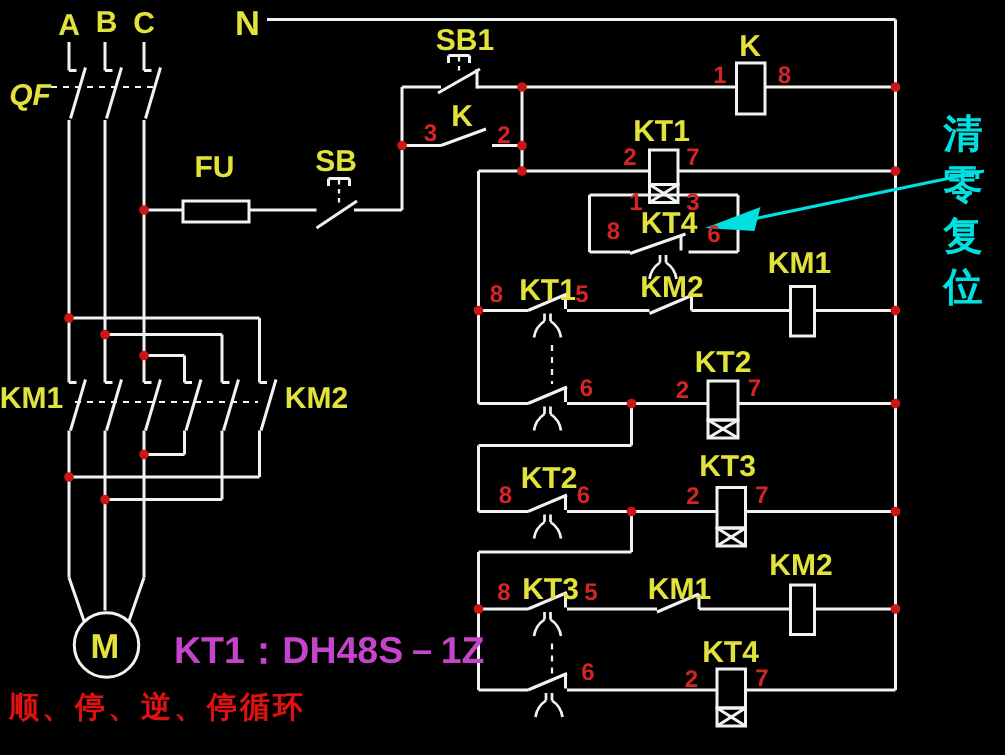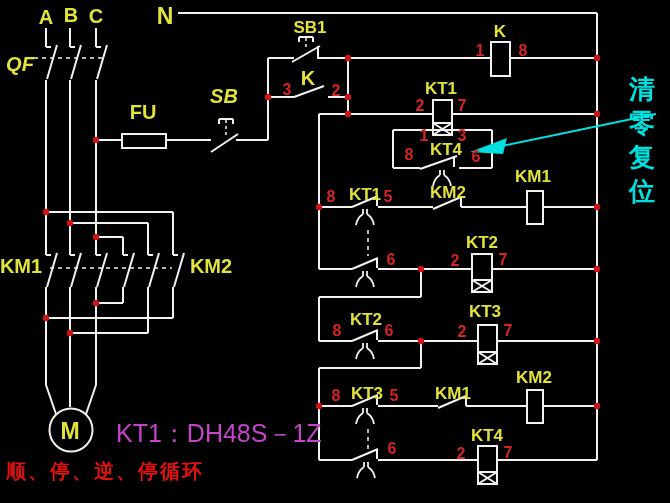--- a/index.html
+++ b/index.html
@@ -1,28 +1,28 @@
 <!DOCTYPE html>
 <html><head>
 <meta charset="utf-8">
 <style>
   html,body{margin:0;padding:0;background:#000;}
   #stage{position:relative;width:670px;height:503px;background:#000;overflow:hidden;
          font-family:"Liberation Sans",sans-serif;}
   #stage svg{position:absolute;left:0;top:0;}
   .lbl{position:absolute;transform:translate(-50%,-50%);white-space:nowrap;
        font-weight:bold;line-height:1;}
-  .comp{color:#e2e23c;font-size:17px;}
+  .comp{color:#e2e23c;font-size:20px;}
   .comp.lg{font-size:20px;}
   .comp.xl{font-size:23px;}
   .pin{color:#d42525;font-size:16px;}
   .caption-cycle{position:absolute;left:6px;top:458px;color:#e01111;font-size:20px;
        font-weight:bold;letter-spacing:2px;}
   .note-model{position:absolute;left:116px;top:417px;color:#c544cc;font-size:25px;
-       font-weight:normal;}
+       font-weight:bold;}
   .reset-col{position:absolute;left:626px;top:72px;width:32px;display:flex;
        flex-direction:column;align-items:center;color:#00e0e0;font-size:26px;
        font-weight:bold;}
   .reset-col span{display:block;height:34px;line-height:34px;}
   .watermark{position:absolute;left:496px;top:481px;color:#a6a6a6;font-size:15px;
        letter-spacing:2px;font-family:"Liberation Mono",monospace;}
 </style>
 </head>
 <body>
 
@@ -269,21 +269,21 @@
     </g>
   </svg>
 
   <div id="labels">
       <div class="lbl comp lg" style="left: 46px; top: 17px;">A</div>
       <div class="lbl comp lg" style="left: 71px; top: 15px;">B</div>
       <div class="lbl comp lg" style="left: 96px; top: 16px;">C</div>
       <div class="lbl comp xl" style="left: 165px; top: 16px;">N</div>
       <div class="lbl comp lg" style="left: 20px; top: 64px; font-style: italic;">QF</div>
       <div class="lbl comp lg" style="left: 143px; top: 112px;">FU</div>
-      <div class="lbl comp lg" style="left: 224px; top: 96px; font-style: italic;">SB</div>
+      <div class="lbl comp lg" style="left: 224px; top: 108px;">SB</div>
       <div class="lbl comp " style="left: 310px; top: 27px;">SB1</div>
       <div class="lbl comp lg" style="left: 308px; top: 78px;">K</div>
       <div class="lbl comp " style="left: 500px; top: 31px;">K</div>
       <div class="lbl comp " style="left: 441px; top: 88px;">KT1</div>
       <div class="lbl comp " style="left: 446px; top: 149px;">KT4</div>
       <div class="lbl comp " style="left: 448px; top: 192px;">KM2</div>
       <div class="lbl comp " style="left: 533px; top: 176px;">KM1</div>
       <div class="lbl comp " style="left: 365px; top: 194px;">KT1</div>
       <div class="lbl comp " style="left: 482px; top: 242px;">KT2</div>
       <div class="lbl comp " style="left: 366px; top: 319px;">KT2</div>

